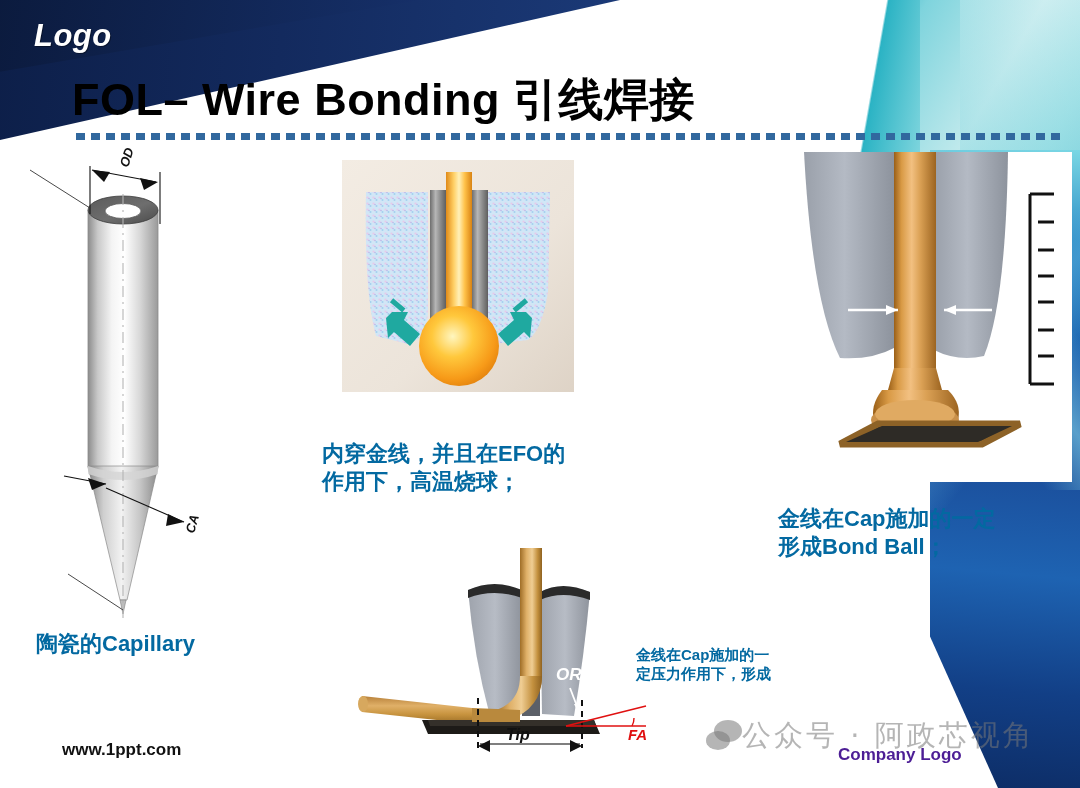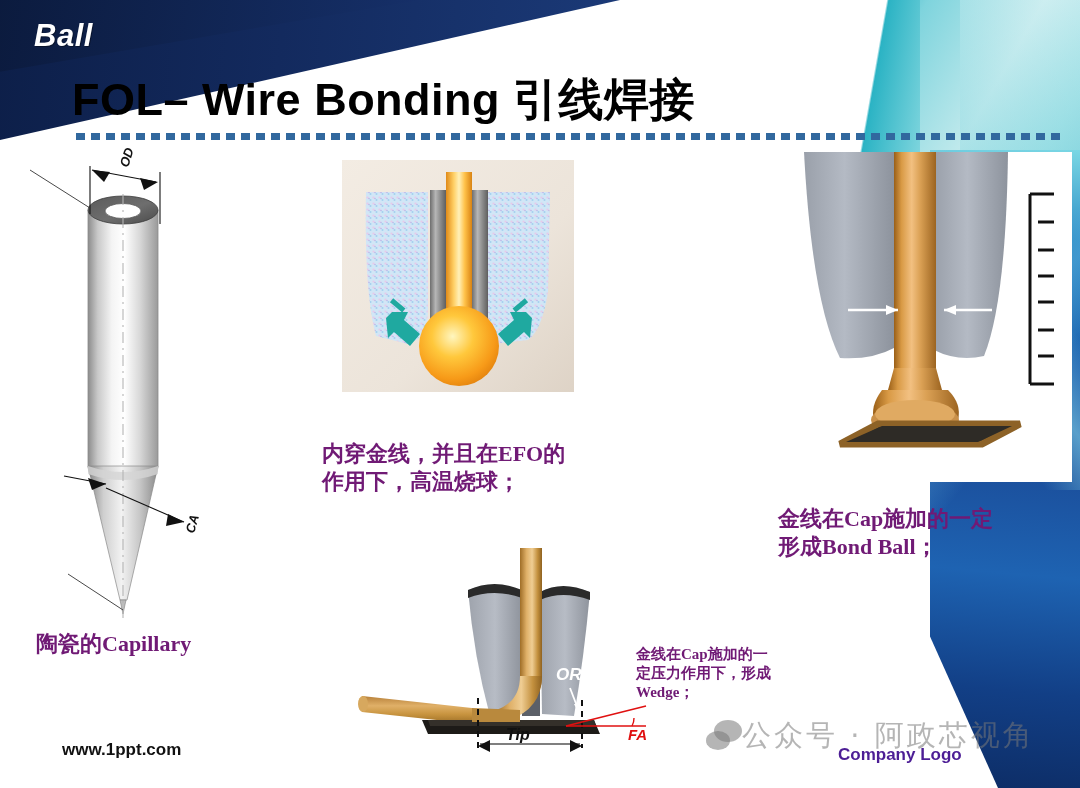--- a/index.html
+++ b/index.html
@@ -92,22 +92,22 @@
            background:#efe7de; box-shadow:0 0 0 0 #fff;}
 
   
   #fig-bondball{left:782px; top:152px; width:290px; height:330px; background:#ffffff;}
 
   
   #fig-wedge{left:344px; top:548px; width:310px; height:215px; background:#d946ef;}
 
   
   .caption{
-    position:absolute; color:#701a75; font-weight:bold;
-    font-family:Liberation Serif, serif;
+    position:absolute; color:#0369a1; font-weight:bold;
+    font-family:Liberation Sans, sans-serif;
     line-height:1.28; z-index:7;
   }
   #cap-capillary{left:36px; top:630px; font-size:22px; white-space:nowrap;}
   #cap-efo{left:322px; top:440px; font-size:22px; width:310px;}
   #cap-bondball{left:778px; top:505px; font-size:22px; width:290px;}
   #cap-wedge{left:636px; top:645px; font-size:15px; width:260px;}
 
   
   .footer-left{
     position:absolute; left:62px; bottom:28px;
@@ -147,21 +147,21 @@
 
   <div class="bg-right-cyan"></div>
   <div class="bg-right-blue">
     <div class="streak"></div>
     <div class="streak2"></div>
     <div class="wedge"></div>
   </div>
 
   <div class="hdr-dark"></div>
   <div class="hdr-dark2"></div>
-  <div class="logo-text">Ball</div>
+  <div class="logo-text">Logo</div>
 
   <div class="slide-title">FOL– Wire Bonding 引线焊接</div>
   <div class="title-rule"></div>
 
   <div class="fig" id="fig-capillary">
     <svg width="250" height="470" viewBox="0 0 250 470">
       <defs>
         <linearGradient id="gShaft" x1="0" y1="0" x2="1" y2="0">
           <stop offset="0%" stop-color="#8c8c8c"></stop>
           <stop offset="14%" stop-color="#c9c9c9"></stop>
@@ -404,21 +404,20 @@
 
       <line x1="222" y1="178" x2="302" y2="158" stroke="#e01010" stroke-width="1.6"></line>
       <line x1="222" y1="178" x2="302" y2="178" stroke="#e01010" stroke-width="1.6"></line>
       <path d="M288,178 A16,16 0 0 0 290,170" stroke="#e01010" stroke-width="1.4" fill="none"></path>
       <text x="284" y="192" font-size="15" font-style="italic" font-weight="bold" fill="#e01010" font-family="'Liberation Sans',sans-serif">FA</text>
     </svg>
   </div>
   <div class="caption" id="cap-wedge">
     <div>金线在Cap施加的一</div>
     <div>定压力作用下，形成</div>
-    <div>Wedge；</div>
   </div>
 
   <div class="wm-bubbles">
     <span class="b1"></span>
     <span class="b2"></span>
   </div>
   <div class="watermark">公众号 · 阿政芯视角</div>
   <div class="footer-left">www.1ppt.com</div>
   <div class="footer-company">Company Logo</div>
 

